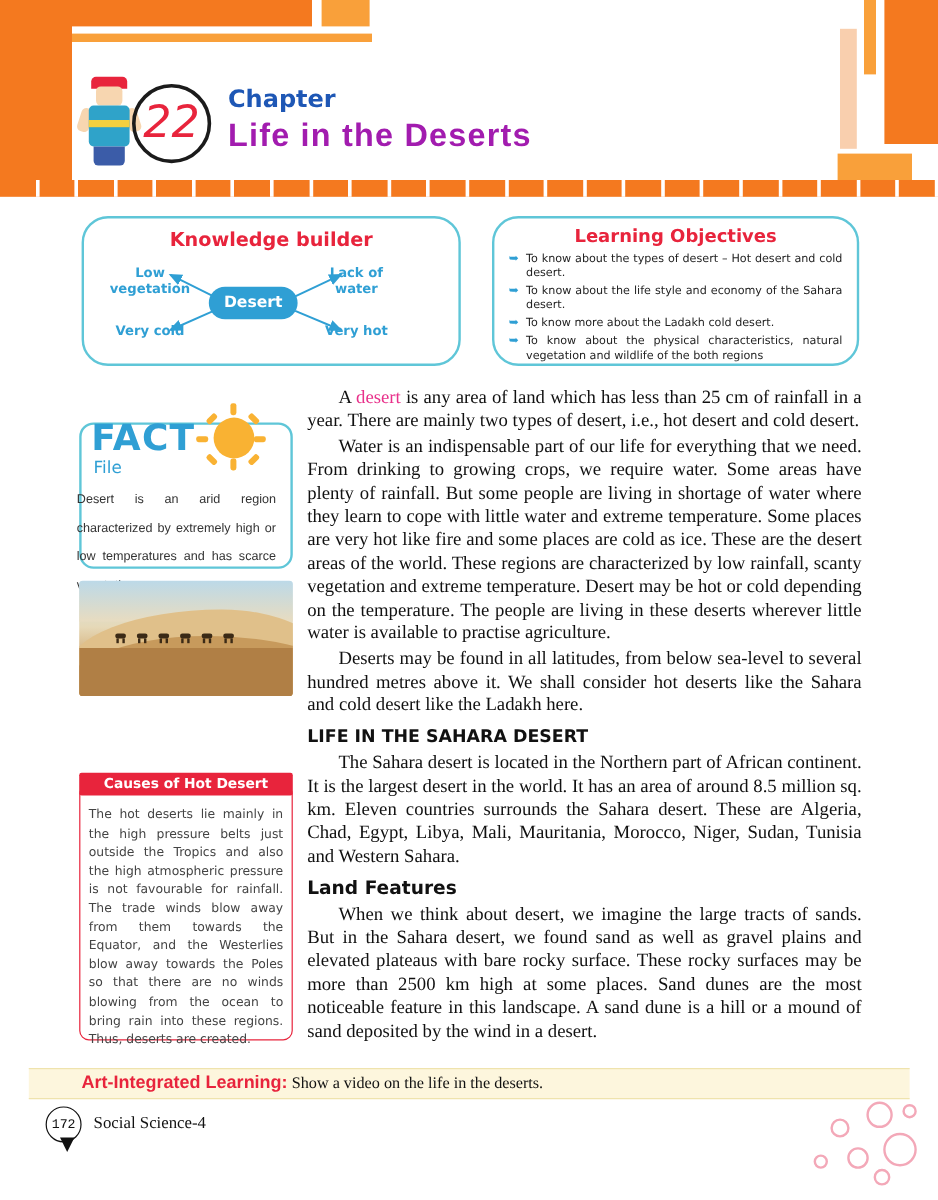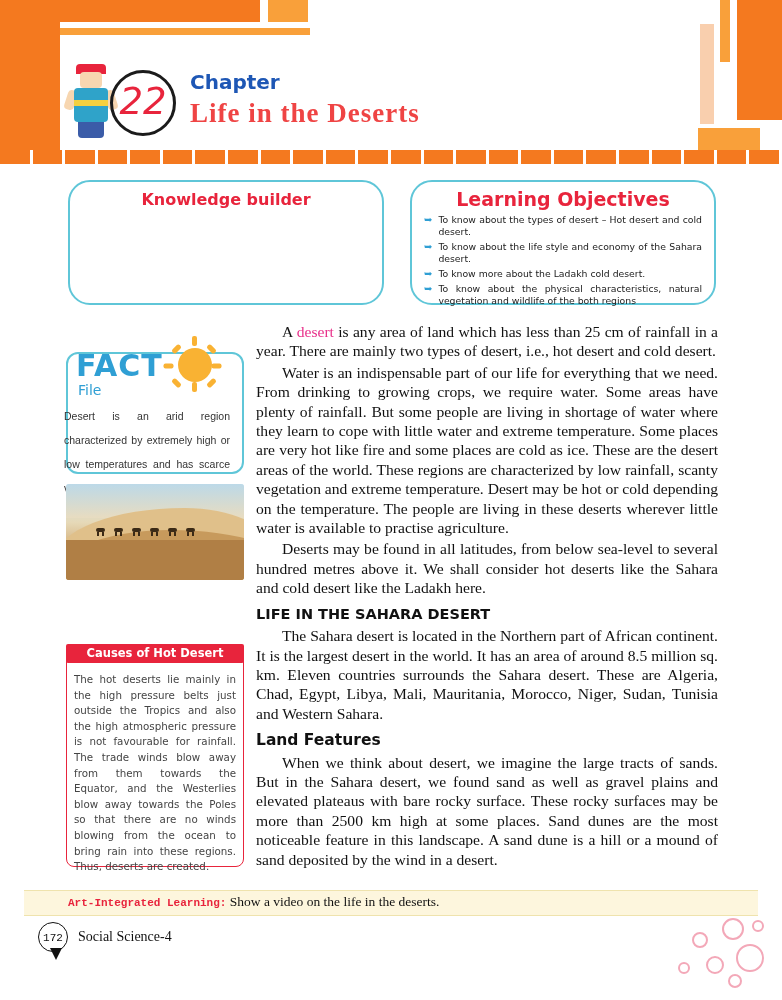--- a/index.html
+++ b/index.html
@@ -25,22 +25,22 @@
   .tb-teeth { position:absolute; left:0; top:150px; width:782px; height:14px; display:flex; }
   .tb-teeth span { flex:1; height:14px; border-right:3px solid #ffffff; }
   .tb-hook { position:absolute; left:700px; top:24px; width:14px; height:100px; background:#f9cfae; }
 
   
   .chapter-badge { position:absolute; left:110px; top:70px; width:66px; height:66px; border:3px solid #1b1b1b; border-radius:50%; }
   .chapter-num { position:absolute; left:108px; top:80px; width:70px; text-align:center;
       font-family:"DejaVu Sans", sans-serif; font-weight:normal; font-size:37px; font-style:italic; color:#e8243c; }
   .chapter-word { position:absolute; left:190px; top:70px; font-family:"DejaVu Sans", sans-serif;
       font-weight:bold; font-size:20px; color:#1e57b5; }
-  .chapter-title { position:absolute; left:190px; top:98px; font-family:Liberation Serif, serif;
-      font-weight:bold; font-size:27px; color:#ef4444; letter-spacing:1px; }
+  .chapter-title { position:absolute; left:190px; top:98px; font-family:Liberation Sans, sans-serif;
+      font-weight:bold; font-size:27px; color:#a21caf; letter-spacing:1px; }
 
   
   .mascot { position:absolute; left:68px; top:64px; width:46px; height:76px; }
   .mascot .hat { position:absolute; left:8px; top:0; width:30px; height:10px; background:#e8243c; border-radius:4px 4px 0 0;}
   .mascot .face { position:absolute; left:12px; top:8px; width:22px; height:16px; background:#f7d6b0; border-radius:4px; }
   .mascot .body { position:absolute; left:6px; top:24px; width:34px; height:34px; background:#2fa3c9; border-radius:4px; }
   .mascot .stripe { position:absolute; left:6px; top:36px; width:34px; height:6px; background:#f4d03f; }
   .mascot .legs { position:absolute; left:10px; top:58px; width:26px; height:16px; background:#3b5ca8; border-radius:0 0 4px 4px; }
   .mascot .armL { position:absolute; left:-2px; top:26px; width:10px; height:20px; background:#f7d6b0; transform:rotate(18deg); border-radius:4px; }
   .mascot .armR { position:absolute; left:38px; top:26px; width:10px; height:20px; background:#f7d6b0; transform:rotate(-18deg); border-radius:4px; }
@@ -65,21 +65,21 @@
   .kb-lbl.vc { left:18px; top:60px; width:74px; }
   .kb-lbl.vh { left:190px; top:60px; width:74px; }
   .kb-svg { position:absolute; left:0; top:0; }
 
   
   .lo-box {
     position:absolute; left:410px; top:180px; width:306px; height:125px;
     border:2px solid #5fc6d8; border-radius:22px; background:#fff; padding:6px 12px 4px 12px;
   }
   .lo-title { text-align:center; font-family:"DejaVu Sans", sans-serif; font-weight:bold;
-      font-size:19px; color:#e8243c; margin-bottom:4px; }
+      font-size:15px; color:#e8243c; margin-bottom:4px; }
   .lo-item { display:flex; gap:6px; font-family:"DejaVu Sans", sans-serif; font-size:9.3px;
       color:#222; line-height:12px; margin-bottom:3px; text-align:justify; }
   .lo-bullet { color:#2f9fd4; font-size:10px; flex:0 0 auto; }
 
   
   .fact-box {
     position:absolute; left:66px; top:352px; width:178px; height:122px;
     border:2px solid #5fc6d8; border-radius:12px; background:#fff;
   }
   .fact-word { position:absolute; left:76px; top:348px; font-family:"DejaVu Sans", sans-serif;
@@ -122,21 +122,21 @@
   .hl-pink { color:#e8308a; }
   .sec-blue { margin:7px 0 2px 0 !important; text-indent:0 !important; font-family:"DejaVu Sans", sans-serif;
       font-weight:bold; font-size:14.5px !important; color:#1e3fa8; }
   .sec-red { margin:8px 0 2px 0 !important; text-indent:0 !important; font-family:"DejaVu Sans", sans-serif;
       font-weight:bold; font-size:15.5px !important; color:#e8243c; }
 
   
   .ail-band { position:absolute; left:24px; top:890px; width:734px; height:26px; background:#fdf6dd;
       border-top:1px solid #efe3ad; border-bottom:1px solid #efe3ad; }
   .ail-text { position:absolute; left:68px; top:894px; font-size:13.5px; color:#111; }
-  .ail-label { font-family:Liberation Mono, monospace; font-weight:bold; font-size:11px; color:#e8243c; }
+  .ail-label { font-family:Liberation Sans, sans-serif; font-weight:bold; font-size:15px; color:#e8243c; }
   .pg-circle { position:absolute; left:38px; top:922px; width:30px; height:30px; border:1.5px solid #111;
       border-radius:50%; text-align:center; line-height:30px; font-family:Liberation Mono, monospace; font-size:11px; color:#111; }
   .pg-tail { position:absolute; left:50px; top:948px; width:0; height:0; border-left:6px solid transparent;
       border-right:6px solid transparent; border-top:12px solid #111; }
   .pg-label { position:absolute; left:78px; top:929px; font-size:14px; color:#111; }
 
   .bubbles { position:absolute; right:10px; bottom:8px; width:110px; height:80px; }
   .bubbles i { position:absolute; border-radius:50%; border:2px solid #f3a8b8; display:block; }
 </style>
 </head>
@@ -190,20 +190,38 @@
     <div class="legs"></div>
 </div>
 
 <div class="chapter-badge"></div>
 <div class="chapter-num">22</div>
 <div class="chapter-word">Chapter</div>
 <div class="chapter-title">Life in the Deserts</div>
 
 <div class="kb-box">
   <div class="kb-title">Knowledge builder</div>
+  <div class="kb-canvas">
+    <svg class="kb-svg" width="312" height="86">
+      <defs>
+        <marker id="ah" markerWidth="7" markerHeight="7" refX="6" refY="3" orient="auto">
+          <path d="M0,0 L7,3 L0,6 z" fill="#2f9fd4"></path>
+        </marker>
+      </defs>
+      <line x1="108" y1="38" x2="72" y2="20" stroke="#2f9fd4" stroke-width="1.6" marker-end="url(#ah)"></line>
+      <line x1="176" y1="38" x2="214" y2="20" stroke="#2f9fd4" stroke-width="1.6" marker-end="url(#ah)"></line>
+      <line x1="108" y1="50" x2="72" y2="66" stroke="#2f9fd4" stroke-width="1.6" marker-end="url(#ah)"></line>
+      <line x1="176" y1="50" x2="214" y2="66" stroke="#2f9fd4" stroke-width="1.6" marker-end="url(#ah)"></line>
+    </svg>
+    <div class="kb-lbl lv">Low vegetation</div>
+    <div class="kb-lbl lw">Lack of water</div>
+    <div class="kb-lbl vc">Very cold</div>
+    <div class="kb-lbl vh">Very hot</div>
+    <div class="kb-center">Desert</div>
+  </div>
 </div>
 
 <div class="lo-box">
   <div class="lo-title">Learning Objectives</div>
   <div class="lo-item">
     <span class="lo-bullet">➥</span>
     <span>To know about the types of desert – Hot desert and cold desert.</span>
   </div>
   <div class="lo-item">
     <span class="lo-bullet">➥</span>

